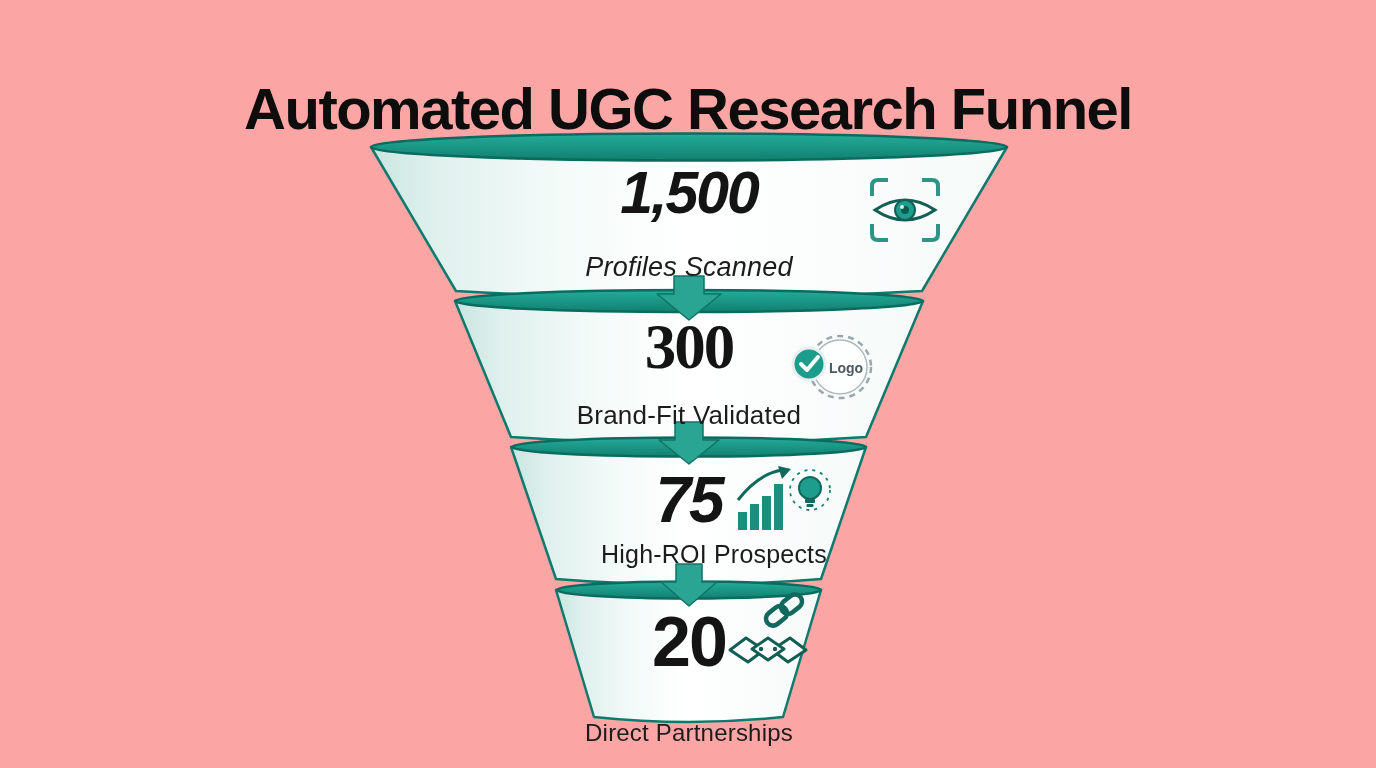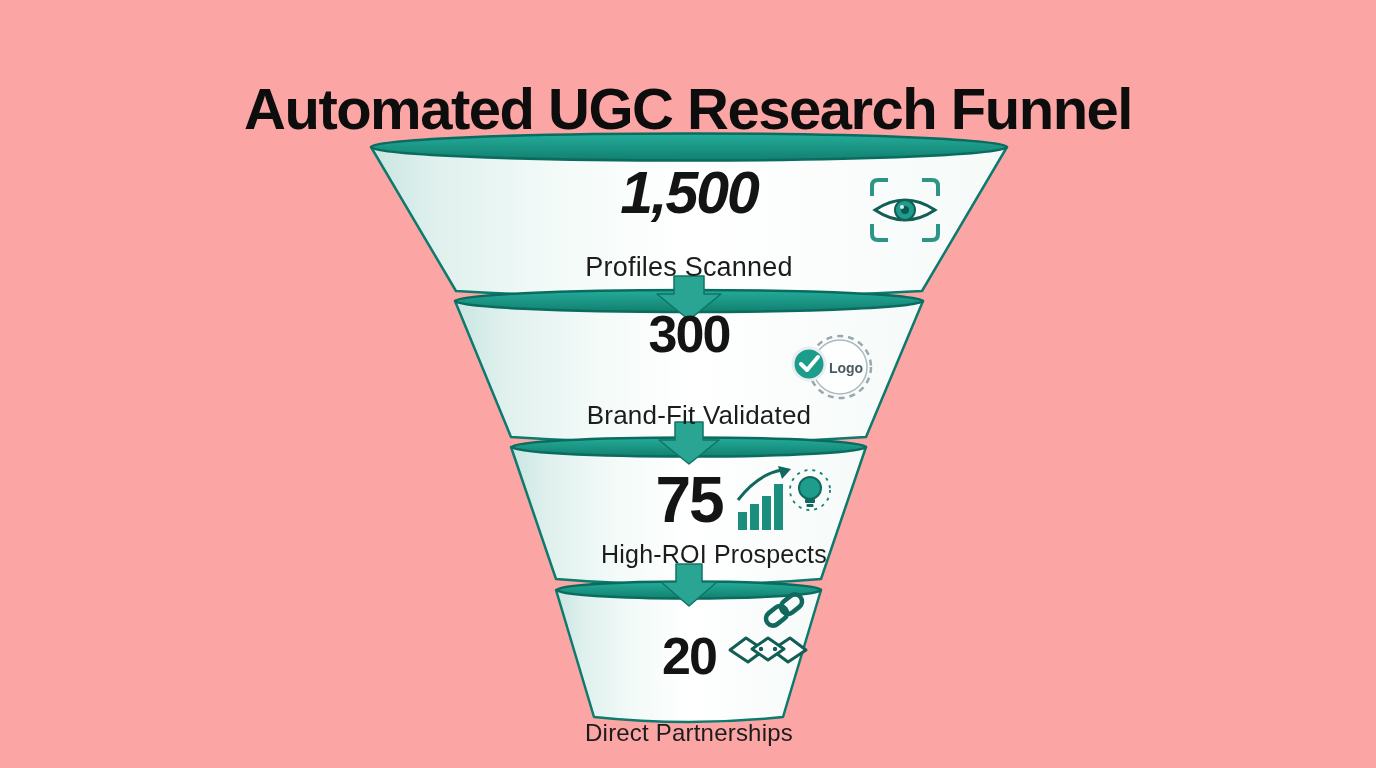--- a/index.html
+++ b/index.html
@@ -14,26 +14,26 @@
   svg.funnel{position:absolute;left:0;top:0;}
   .num{
     position:absolute;left:689px;transform:translateX(-50%);
     font-weight:800;color:#141414;line-height:1;letter-spacing:-2px;white-space:nowrap;
   }
   .lbl{
     position:absolute;left:689px;transform:translateX(-50%);
     font-weight:500;color:#1c1c1c;letter-spacing:.2px;white-space:nowrap;
   }
   #num1{top:164px;font-size:59px;font-style:italic;}
-  #lbl1{top:252px;font-size:27px;}
-  #num2{top:308px;font-size:52px;}
-  #lbl2{top:400px;font-size:26px;margin-left:10px;}
-  #num3{top:468px;font-size:64px;}
+  #lbl1{top:252px;font-size:27px;font-style:italic;}
+  #num2{top:316px;font-size:63px;font-family:Liberation Serif, serif;}
+  #lbl2{top:400px;font-size:26px;}
+  #num3{top:468px;font-size:64px;font-style:italic;}
   #lbl3{top:540px;font-size:25px;margin-left:25px;}
-  #num4{top:630px;font-size:52px;}
+  #num4{top:607px;font-size:70px;}
   #lbl4{top:719px;font-size:24px;}
 </style>
 </head>
 <body>
 
 <div id="canvas">
 
   <h1 class="title">Automated UGC Research Funnel</h1>
 
   <svg class="funnel" width="1376" height="768" viewBox="0 0 1376 768" aria-hidden="true">

